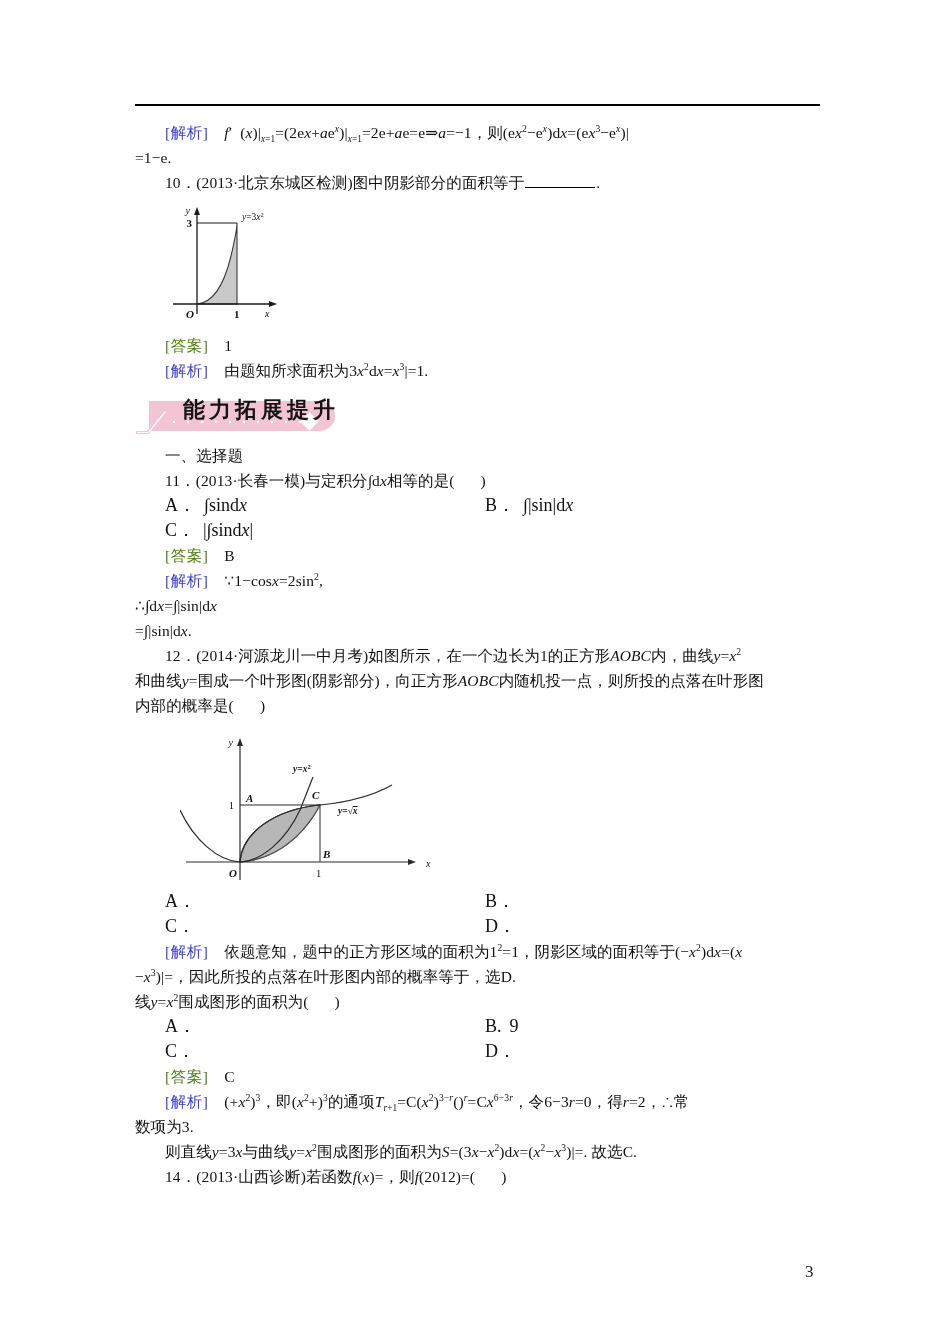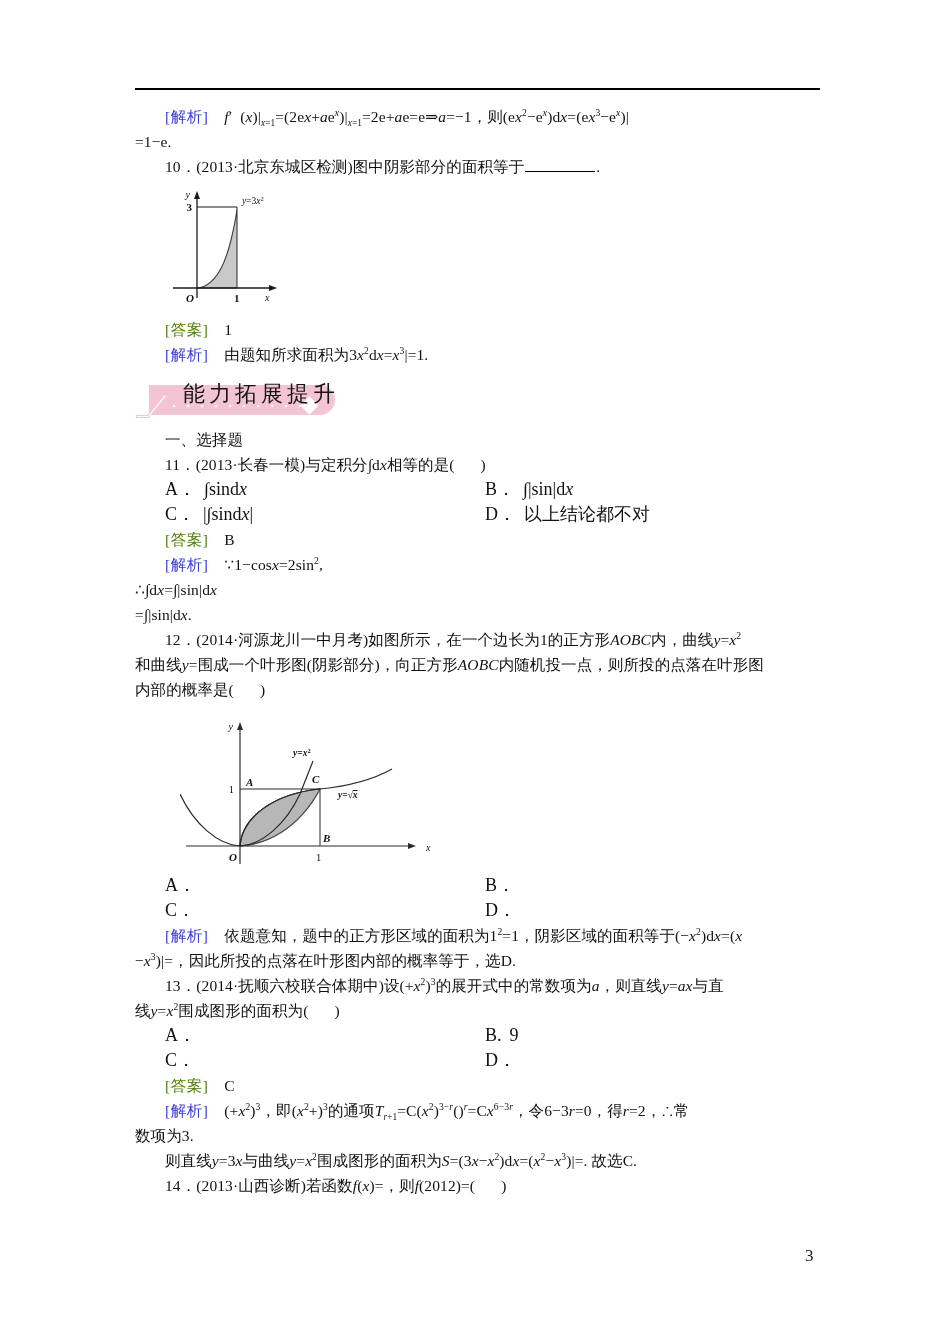--- a/index.html
+++ b/index.html
@@ -10,21 +10,21 @@
   body {
     width: 950px;
     height: 1344px;
     position: relative;
     font-family: "Liberation Serif", "DejaVu Serif", serif;
     color: #111111;
     overflow: hidden;
   }
   .page {
     position: absolute;
-    left: 0; top: 0;
+    left: 0; top: 16px;
     width: 950px;
     height: 1032px;
   }
   .rule {
     position: absolute;
     left: 135px;
     top: 88px;
     width: 685px;
     height: 0;
     border-top: 2px solid #000000;
@@ -115,21 +115,21 @@
     top: 14px;
     width: 38px;
     height: 26px;
   }
   .banner-arrow svg { display:block; }
   .banner-text {
     position: absolute;
     left: 48px;
     top: 0px;
     font-family: "DejaVu Sans", sans-serif;
-    font-weight: normal;
+    font-weight: bold;
     font-size: 22px;
     line-height: 30px;
     letter-spacing: 4px;
     color: #141414;
     white-space: nowrap;
   }
 
   
   .fig1 { position: relative; height: 128px; margin: 6px 0 4px 0; }
   .fig1 svg { position: absolute; left: 30px; top: 0; }
@@ -209,21 +209,20 @@
 
     <div class="line indent">
       <span>11．</span><span>(2013·长春一模)与定积分∫d<i class="v">x</i>相等的是(</span><span class="paren-blank"></span><span>)</span>
     </div>
     <div class="opts">
       <div><span>A．</span><span class="gap-sm"></span>∫sind<i class="v">x</i></div>
       <div><span>B．</span><span class="gap-sm"></span>∫|sin|d<i class="v">x</i></div>
     </div>
     <div class="opts">
       <div><span>C．</span><span class="gap-sm"></span>|∫sind<i class="v">x</i>|</div>
-      <div><span>D．</span><span class="gap-sm"></span><span>以上结论都不对</span></div>
     </div>
     <div class="line indent">
       <span class="tag-ans">[答案]</span><span class="gap"></span><span>B</span>
     </div>
     <div class="line indent">
       <span class="tag-sol">[解析]</span><span class="gap"></span><span>∵1−cos<i class="v">x</i>=2sin<sup>2</sup>,</span>
     </div>
     <div class="line">∴∫d<i class="v">x</i>=∫|sin|d<i class="v">x</i></div>
     <div class="line">=∫|sin|d<i class="v">x</i>.</div>
 
@@ -280,23 +279,20 @@
     </div>
     <div class="opts">
       <div><span>C．</span><span class="gap-sm"></span><span></span></div>
       <div><span>D．</span><span class="gap-sm"></span><span></span></div>
     </div>
     <div class="line indent">
       <span class="tag-sol">[解析]</span><span class="gap"></span><span>依题意知，题中的正方形区域的面积为1<sup>2</sup>=1，阴影区域的面积等于(−<i class="v">x</i><sup>2</sup>)d<i class="v">x</i>=(<i class="v">x</i></span>
     </div>
     <div class="line">−<i class="v">x</i><sup>3</sup>)|=，因此所投的点落在叶形图内部的概率等于，选D.</div>
 
-    <div class="line indent">
-      <span>13．</span><span>(2014·抚顺六校联合体期中)设(+<i class="v">x</i><sup>2</sup>)<sup>3</sup>的展开式中的常数项为<i class="v">a</i>，则直线<i class="v">y</i>=<i class="v">ax</i>与直</span>
-    </div>
     <div class="line">
       线<i class="v">y</i>=<i class="v">x</i><sup>2</sup>围成图形的面积为(<span class="paren-blank"></span><span>)</span>
     </div>
     <div class="opts">
       <div><span>A．</span><span class="gap-sm"></span><span></span></div>
       <div><span>B.</span><span class="gap-sm"></span><span>9</span></div>
     </div>
     <div class="opts">
       <div><span>C．</span><span class="gap-sm"></span><span></span></div>
       <div><span>D．</span><span class="gap-sm"></span><span></span></div>

